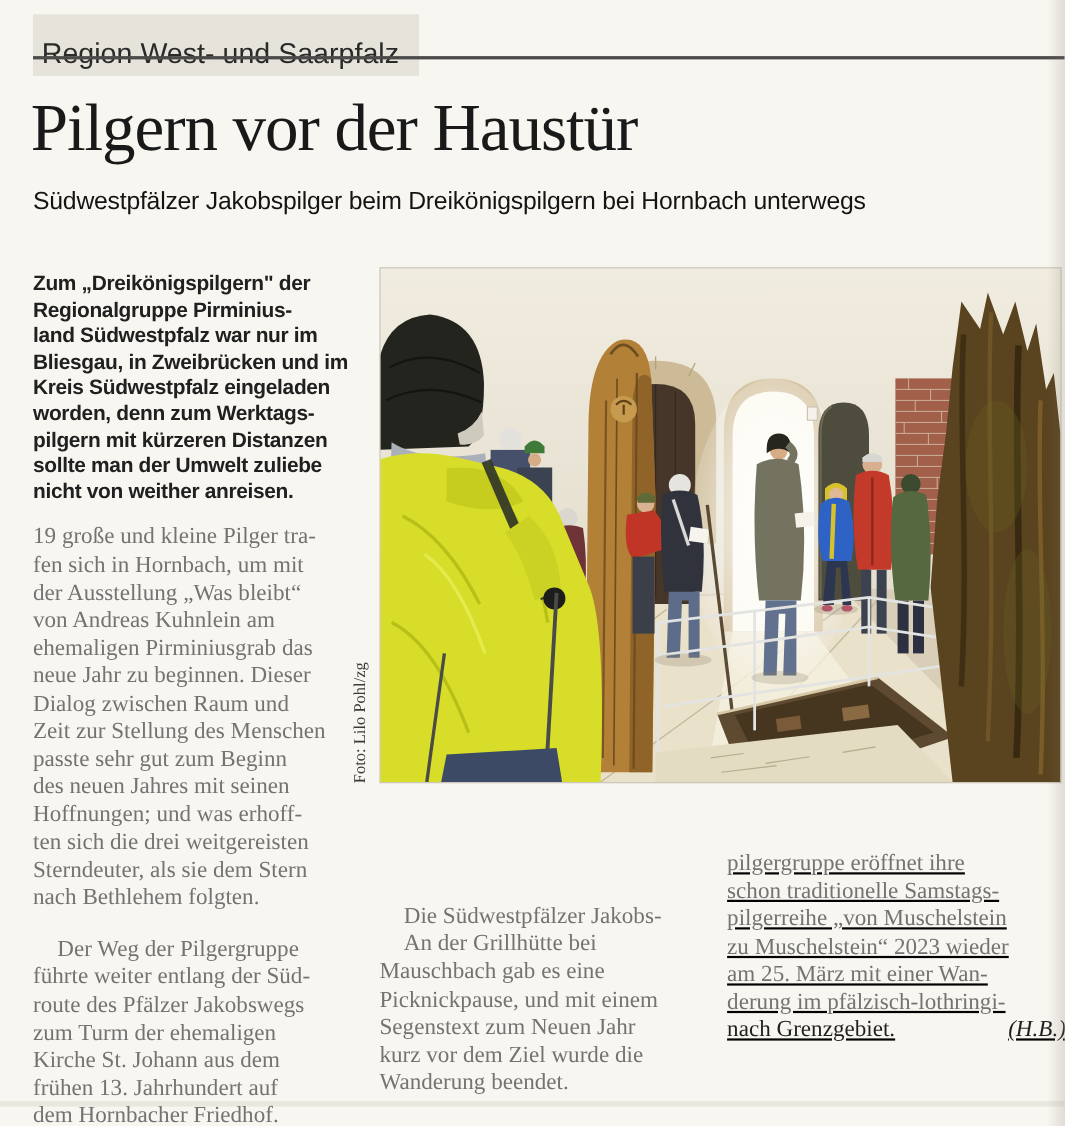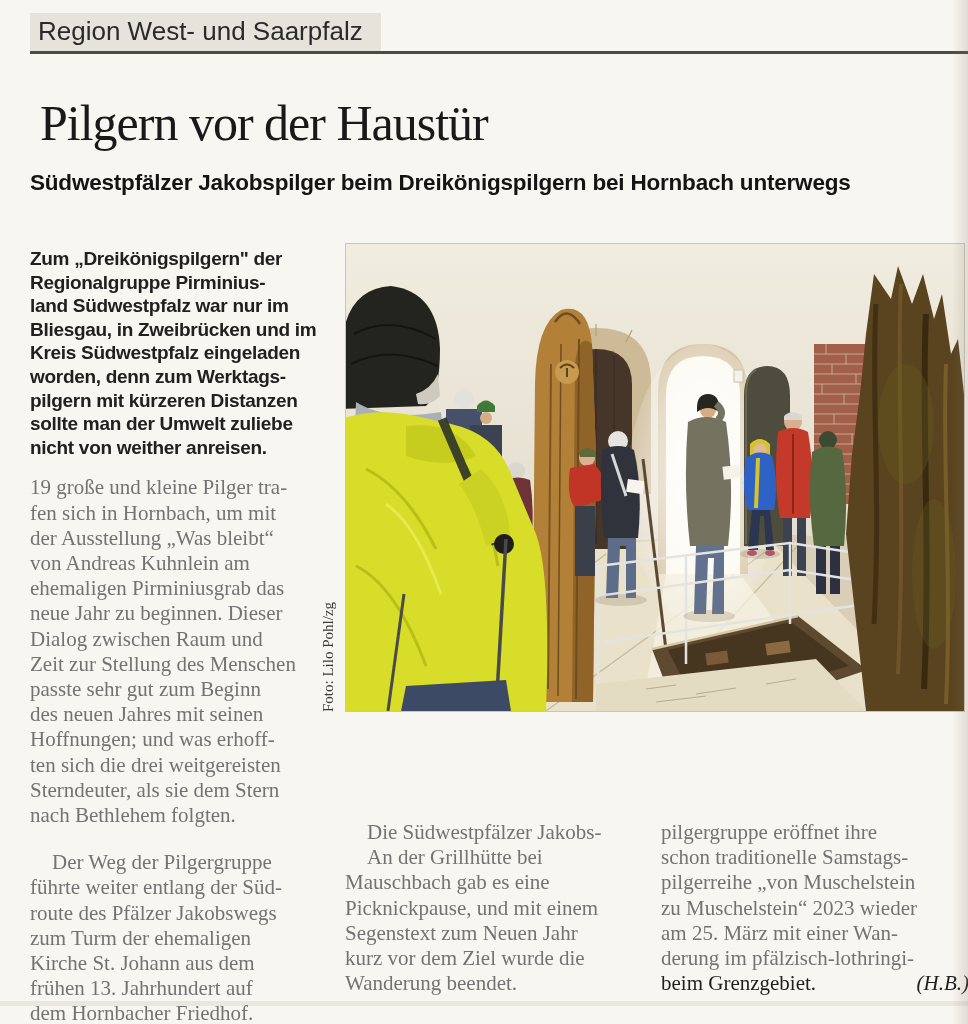--- a/index.html
+++ b/index.html
@@ -1,28 +1,28 @@
 <!DOCTYPE html>
 <html><head>
 <meta charset="utf-8">
 <style>
   html,body { margin:0; padding:0; background:#d8d4ca; }
   .page { position:relative; width:968px; height:1024px; background:#f8f6f0; overflow:hidden;
           font-family:"Liberation Serif", serif; }
-  .kicker { position:absolute; left:30px; top:13px; background:#e6e3da; padding:3px 18px 5px 8px;
+  .kicker { position:absolute; left:30px; top:13px; background:#e6e3da; padding:20px 18px 5px 8px;
             font-family:"Liberation Sans", sans-serif; font-size:26px; color:#2a2a2a; }
   .rule { position:absolute; left:30px; top:51px; width:938px; height:3px; background:#4b4b4b; }
-  .headline { position:absolute; left:28px; top:82px; margin:12px; font-weight:400;
-              font-size:50px; letter-spacing:-1px; color:#191919; font-family:"Liberation Serif", serif; }
+  .headline { position:absolute; left:28px; top:82px; margin:0; font-weight:400;
+              font-size:61px; letter-spacing:-1px; color:#191919; font-family:"Liberation Serif", serif; }
   .subheadline { position:absolute; left:30px; top:170px; margin:0; font-family:"Liberation Sans", sans-serif;
-                 font-weight:700; font-size:22.5px; letter-spacing:-0.2px; color:#141414; }
+                 font-weight:400; font-size:22.5px; letter-spacing:-0.2px; color:#141414; }
   .col { position:absolute; width:308px; }
   .col1 { left:30px; top:247px; }
   .col2 { left:345px; top:820px; }
-  .col3 { left:661px; top:820px; }
+  .col3 { left:661px; top:772px;text-decoration:underline; }
   p { margin:0; }
   .intro { font-family:"Liberation Sans", sans-serif; font-weight:700; font-size:19px;
            letter-spacing:-0.3px; line-height:23.6px; color:#202020; margin-bottom:16px; }
   .body { font-size:21px; line-height:25.2px; color:#737373; }
   .gap { margin-top:22px; }
   .indent { text-indent:22px; }
   .lastline { display:flex; justify-content:space-between; font-size:21px; line-height:25.2px; color:#1f1f1f; }
   .byline { font-style:italic; }
   .photo { position:absolute; left:345px; top:243px; width:618px; height:467px; margin:0;
            border:1px solid #cac5b8; background:#e7e2d4; }
@@ -237,20 +237,20 @@
 
 
   <div class="col col2">
     <p class="body indent">Die Südwestpfälzer Jakobs-</p>
     <p class="body indent">An der Grillhütte bei<br>Mauschbach gab es eine<br>Picknickpause, und mit einem<br>Segenstext zum Neuen Jahr<br>kurz vor dem Ziel wurde die<br>Wanderung beendet.</p>
   </div>
 
   <div class="col col3">
     <p class="body">pilgergruppe eröffnet ihre<br>schon traditionelle Samstags-<br>pilgerreihe „von Muschelstein<br>zu Muschelstein“ 2023 wieder<br>am 25. März mit einer Wan-<br>derung im pfälzisch-lothringi-</p>
     <p class="lastline">
-      <span>beim Grenzgebiet.</span>
+      <span>nach Grenzgebiet.</span>
       <span class="byline">(H.B.)</span>
     </p>
   </div>
 
   <div class="page-edge"></div>
   <div class="bottom-band"></div>
 </div>
 
 </body></html>

